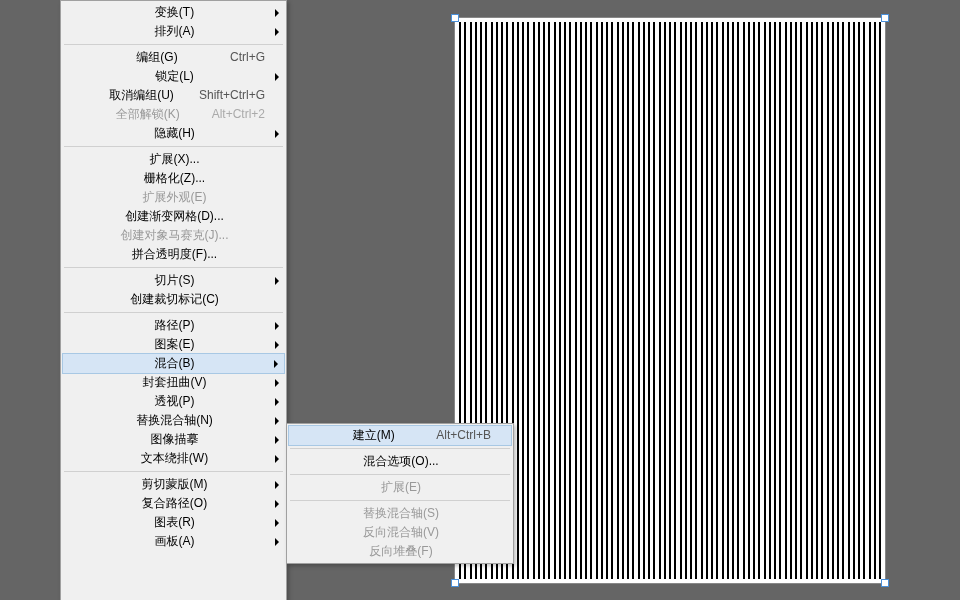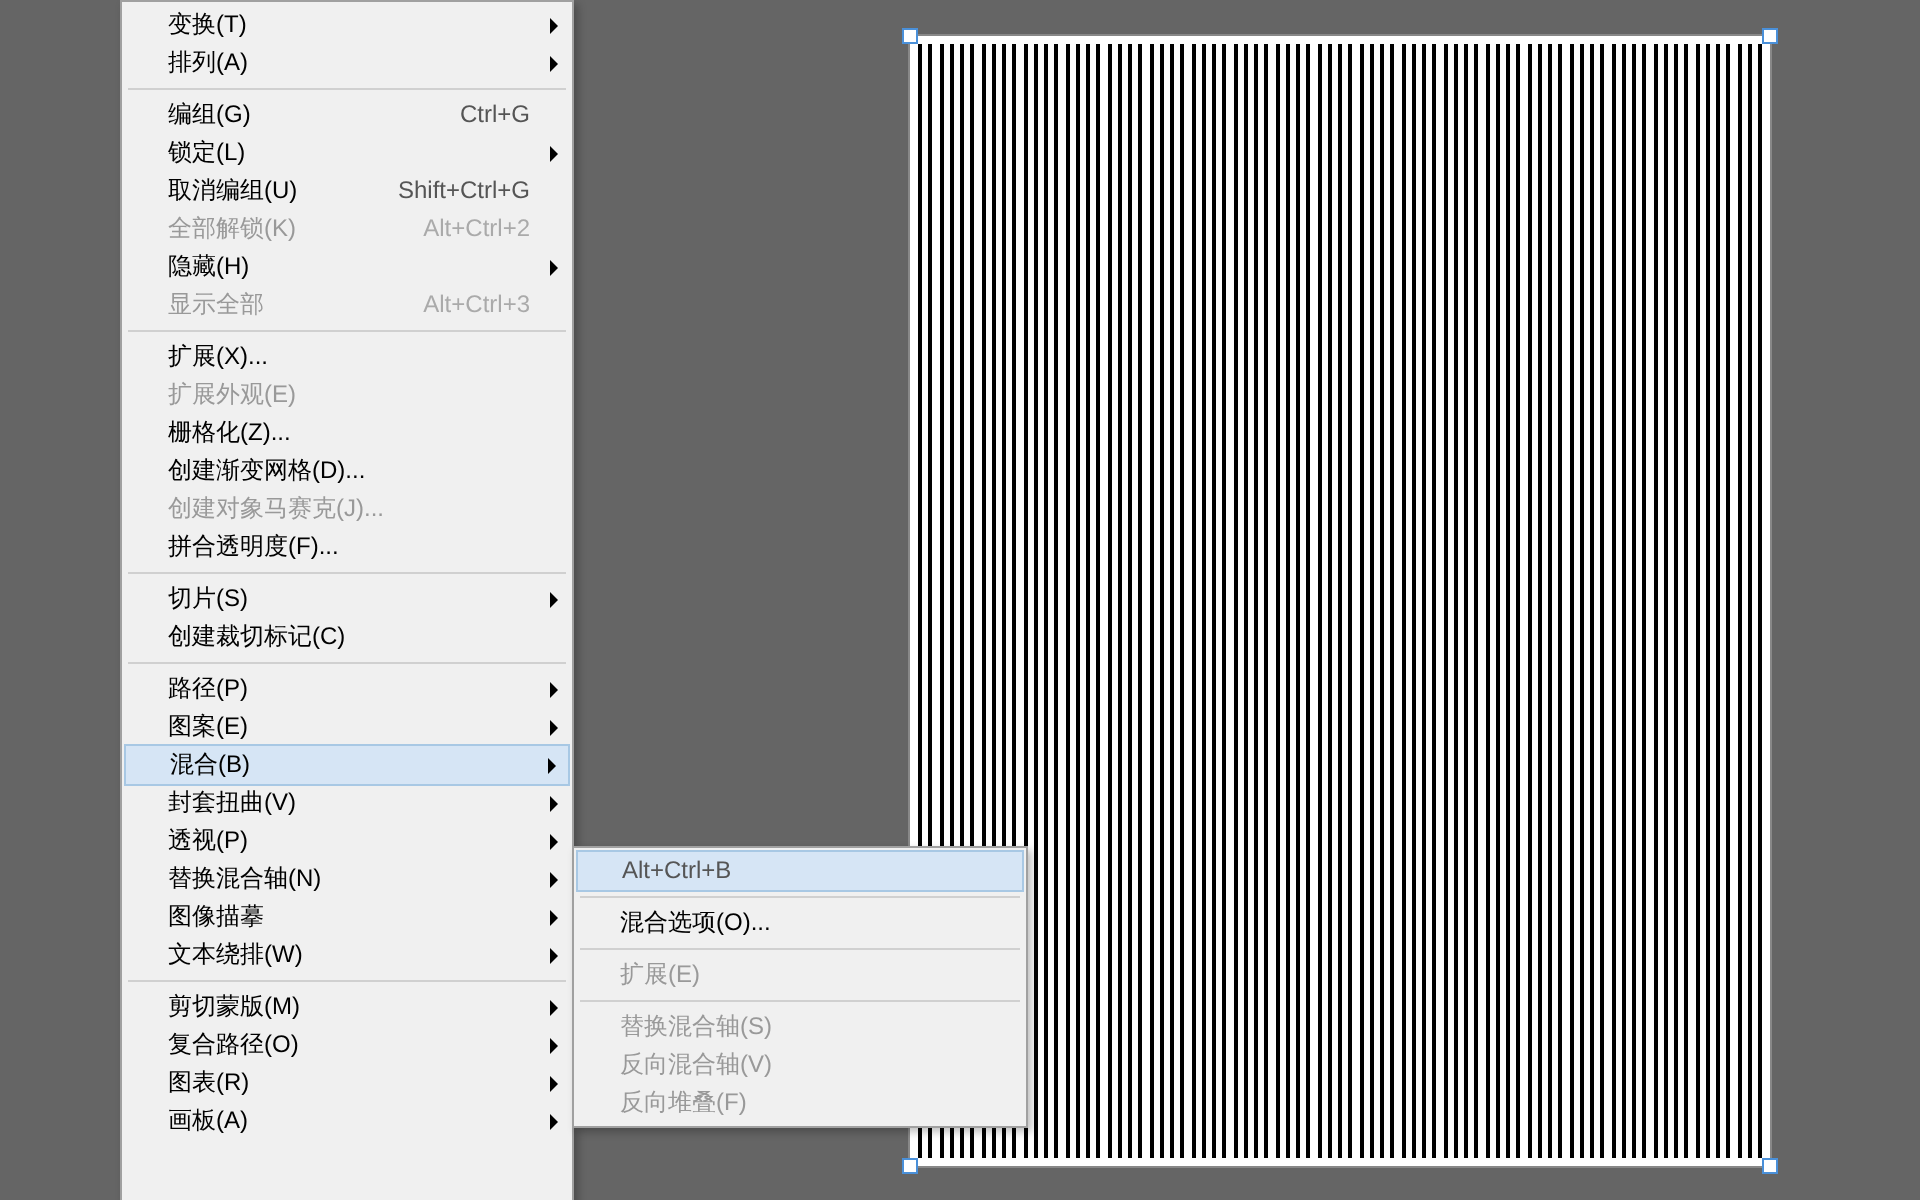--- a/index.html
+++ b/index.html
@@ -72,20 +72,21 @@
   .menu-item.disabled {
     color: #999;
   }
   .menu-item.highlight {
     background: #d6e5f5;
     border: 1px solid #a8c8e4;
     margin: -1px 0;
   }
   .menu-item .label {
     flex: 1;
+    text-align: center;
   }
   .menu-item .shortcut {
     text-align: right;
     color: #555;
   }
   .menu-item.disabled .shortcut {
     color: #aaa;
   }
   .menu-item .arrow {
     position: absolute;
@@ -217,33 +218,29 @@
       <span class="shortcut">Shift+Ctrl+G</span>
     </div>
     <div class="menu-item disabled">
       <span class="label">全部解锁(K)</span>
       <span class="shortcut">Alt+Ctrl+2</span>
     </div>
     <div class="menu-item">
       <span class="label">隐藏(H)</span>
       <span class="arrow"></span>
     </div>
-    <div class="menu-item disabled">
-      <span class="label">显示全部</span>
-      <span class="shortcut">Alt+Ctrl+3</span>
-    </div>
     <div class="separator"></div>
     <div class="menu-item">
       <span class="label">扩展(X)...</span>
     </div>
+    <div class="menu-item">
+      <span class="label">栅格化(Z)...</span>
+    </div>
     <div class="menu-item disabled">
       <span class="label">扩展外观(E)</span>
-    </div>
-    <div class="menu-item">
-      <span class="label">栅格化(Z)...</span>
     </div>
     <div class="menu-item">
       <span class="label">创建渐变网格(D)...</span>
     </div>
     <div class="menu-item disabled">
       <span class="label">创建对象马赛克(J)...</span>
     </div>
     <div class="menu-item">
       <span class="label">拼合透明度(F)...</span>
     </div>
@@ -301,20 +298,21 @@
       <span class="label">图表(R)</span>
       <span class="arrow"></span>
     </div>
     <div class="menu-item">
       <span class="label">画板(A)</span>
       <span class="arrow"></span>
     </div>
   </div>
 <div class="context-menu menu-sub" id="menu-sub">
     <div class="menu-item highlight">
+      <span class="label">建立(M)</span>
       <span class="shortcut">Alt+Ctrl+B</span>
     </div>
     <div class="separator"></div>
     <div class="menu-item">
       <span class="label">混合选项(O)...</span>
     </div>
     <div class="separator"></div>
     <div class="menu-item disabled">
       <span class="label">扩展(E)</span>
     </div>

